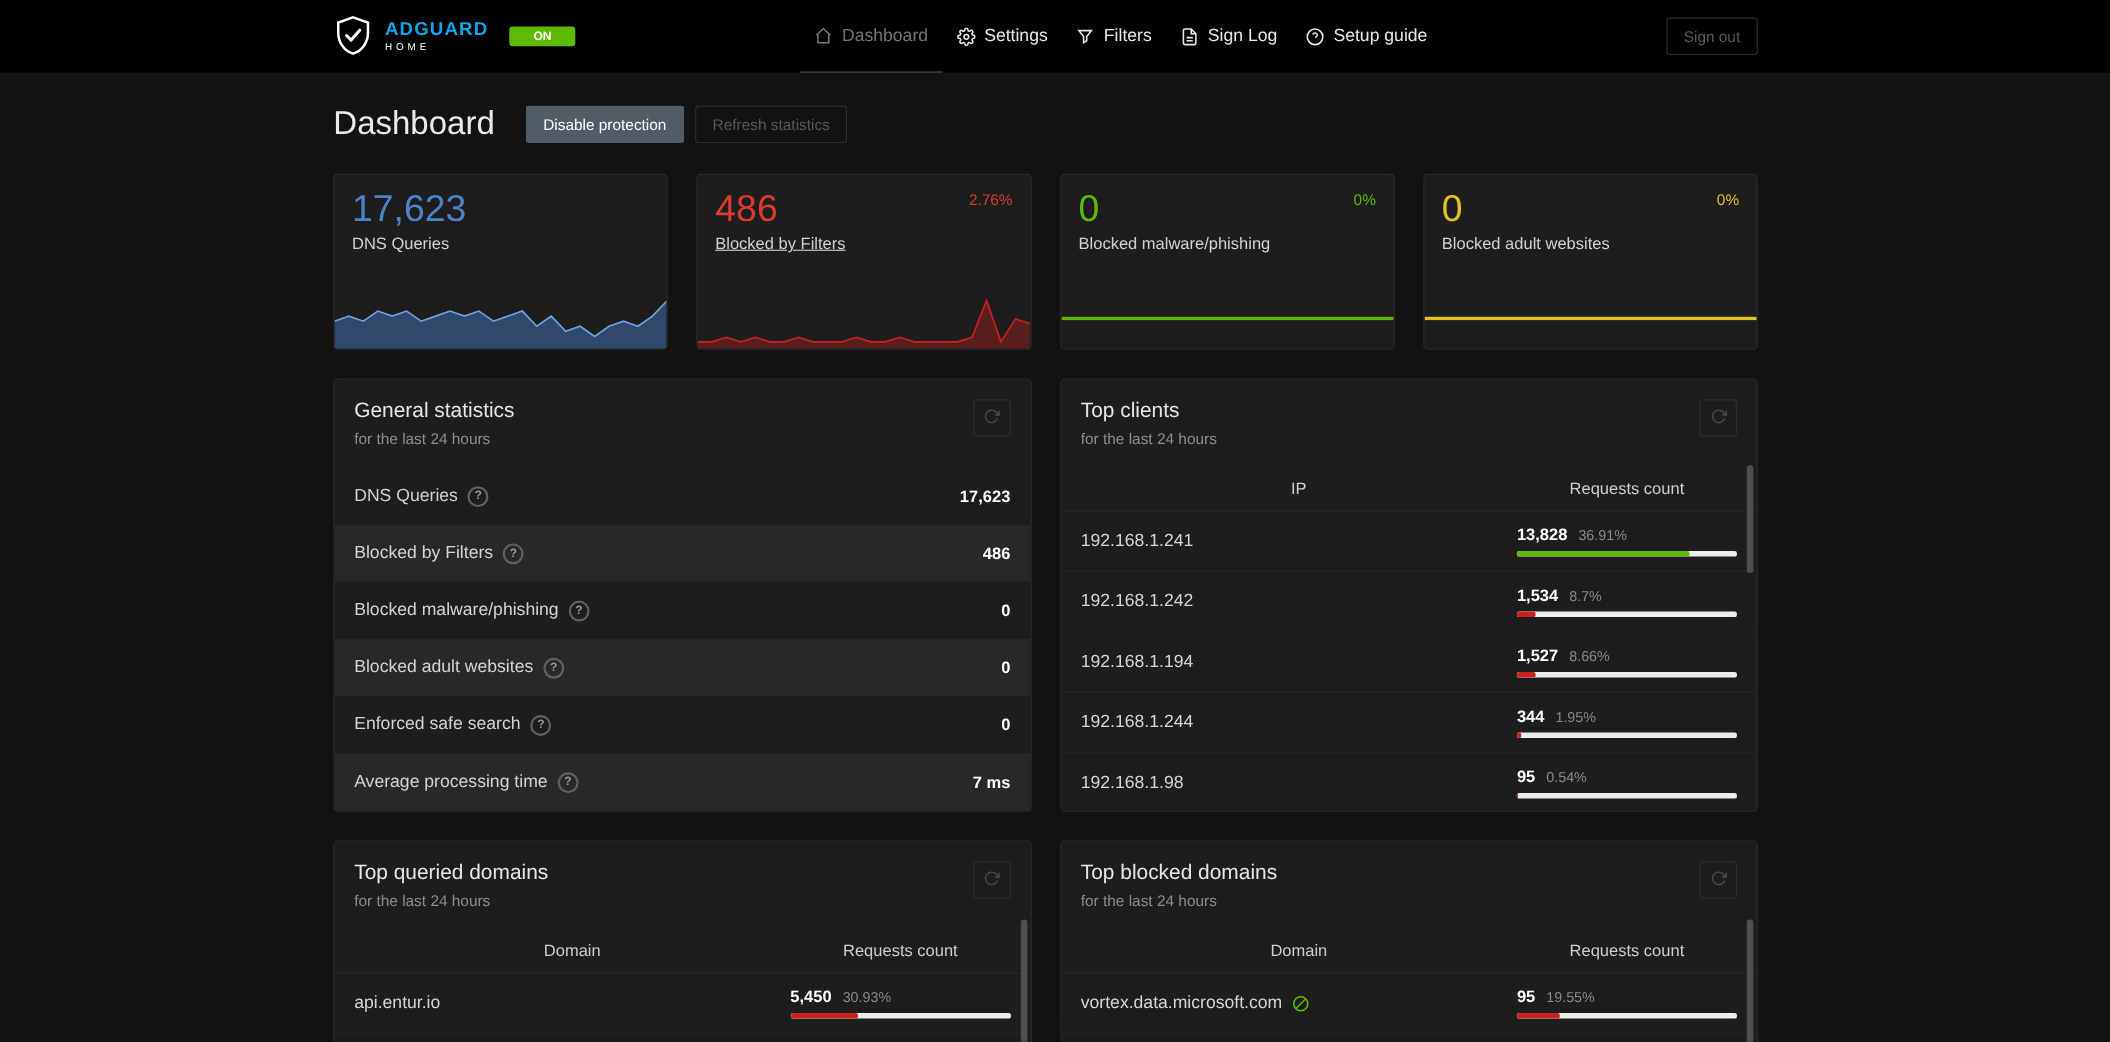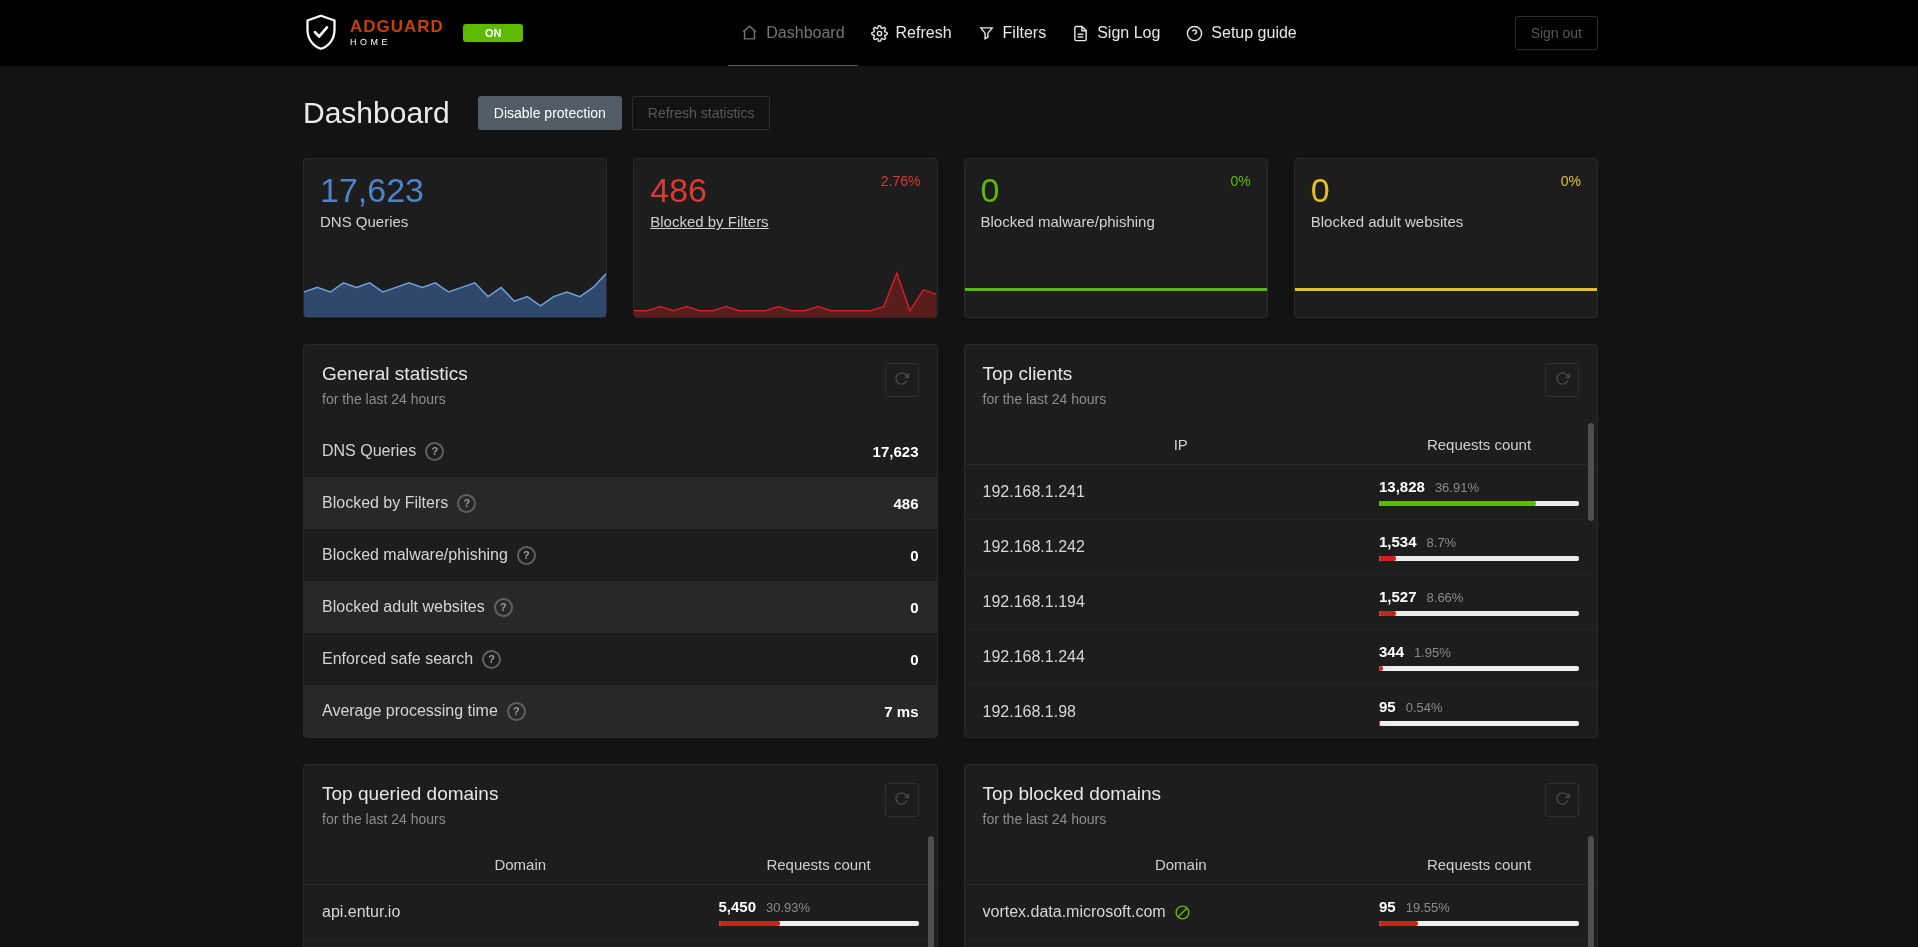--- a/index.html
+++ b/index.html
@@ -8,21 +8,21 @@
     background:#131313;
     color:#d9d9d9;
     font-family:"Liberation Sans","DejaVu Sans",sans-serif;
   }
   
   .navbar { height:66px; background:#000; }
   .nav-inner { margin-left:303px; width:1295px; height:100%; display:flex; align-items:center; }
   .brand { display:flex; align-items:center; gap:11px; cursor:pointer; }
   .logo-icon { width:36px; height:40px; color:#fff; }
   .brand-text { display:flex; flex-direction:column; line-height:1.1; }
-  .brand-title { font-size:17px; font-weight:bold; color:#c2410c; letter-spacing:1px; }
+  .brand-title { font-size:17px; font-weight:bold; color:#0ea5e9; letter-spacing:1px; }
   .brand-sub { font-size:9px; color:#fff; letter-spacing:3.5px; margin-top:1px; }
   .on-badge { background:#5eba00; color:#fff; font-size:11px; font-weight:bold; padding:3px 22px; border-radius:3px; margin-left:8px; }
   .nav { display:flex; align-items:center; margin:0 auto; height:100%; }
   .nav-item { display:flex; align-items:center; gap:8px; color:#e8e8e8; font-size:16px; padding:0 13px; height:100%; text-decoration:none; cursor:pointer; }
   .nav-item.active { color:#71767a; border-bottom:1px solid #585858; }
   .nav-icon { display:flex; align-items:center; }
   .nav-icon svg { width:17px; height:17px; }
   .signout { background:transparent; border:1px solid #2e2e2e; color:#585858; font-size:14px; padding:8px 15px; border-radius:3px; cursor:pointer; font-family:inherit; }
 
   
@@ -106,21 +106,21 @@
         </span>
         <span>Dashboard</span>
       </a>
       <a class="nav-item">
         <span class="nav-icon">
           <svg viewBox="0 0 24 24" fill="none" stroke="currentColor" stroke-width="2">
               <circle cx="12" cy="12" r="3"></circle>
               <path d="M19.4 15a1.65 1.65 0 0 0 .33 1.82l.06.06a2 2 0 1 1-2.83 2.83l-.06-.06a1.65 1.65 0 0 0-1.82-.33 1.65 1.65 0 0 0-1 1.51V21a2 2 0 1 1-4 0v-.09A1.65 1.65 0 0 0 9 19.4a1.65 1.65 0 0 0-1.82.33l-.06.06a2 2 0 1 1-2.83-2.83l.06-.06a1.65 1.65 0 0 0 .33-1.82 1.65 1.65 0 0 0-1.51-1H3a2 2 0 1 1 0-4h.09A1.65 1.65 0 0 0 4.6 9a1.65 1.65 0 0 0-.33-1.82l-.06-.06a2 2 0 1 1 2.83-2.83l.06.06a1.65 1.65 0 0 0 1.82.33H9a1.65 1.65 0 0 0 1-1.51V3a2 2 0 1 1 4 0v.09a1.65 1.65 0 0 0 1 1.51 1.65 1.65 0 0 0 1.82-.33l.06-.06a2 2 0 1 1 2.83 2.83l-.06.06a1.65 1.65 0 0 0-.33 1.82V9a1.65 1.65 0 0 0 1.51 1H21a2 2 0 1 1 0 4h-.09a1.65 1.65 0 0 0-1.51 1z"></path>
             </svg>
         </span>
-        <span>Refresh</span>
+        <span>Settings</span>
       </a>
       <a class="nav-item">
         <span class="nav-icon">
           <svg viewBox="0 0 24 24" fill="none" stroke="currentColor" stroke-width="2">
               <path d="M4 4h16l-6 7.5V17l-4 2.5v-8z"></path>
             </svg>
         </span>
         <span>Filters</span>
       </a>
       <a class="nav-item">

